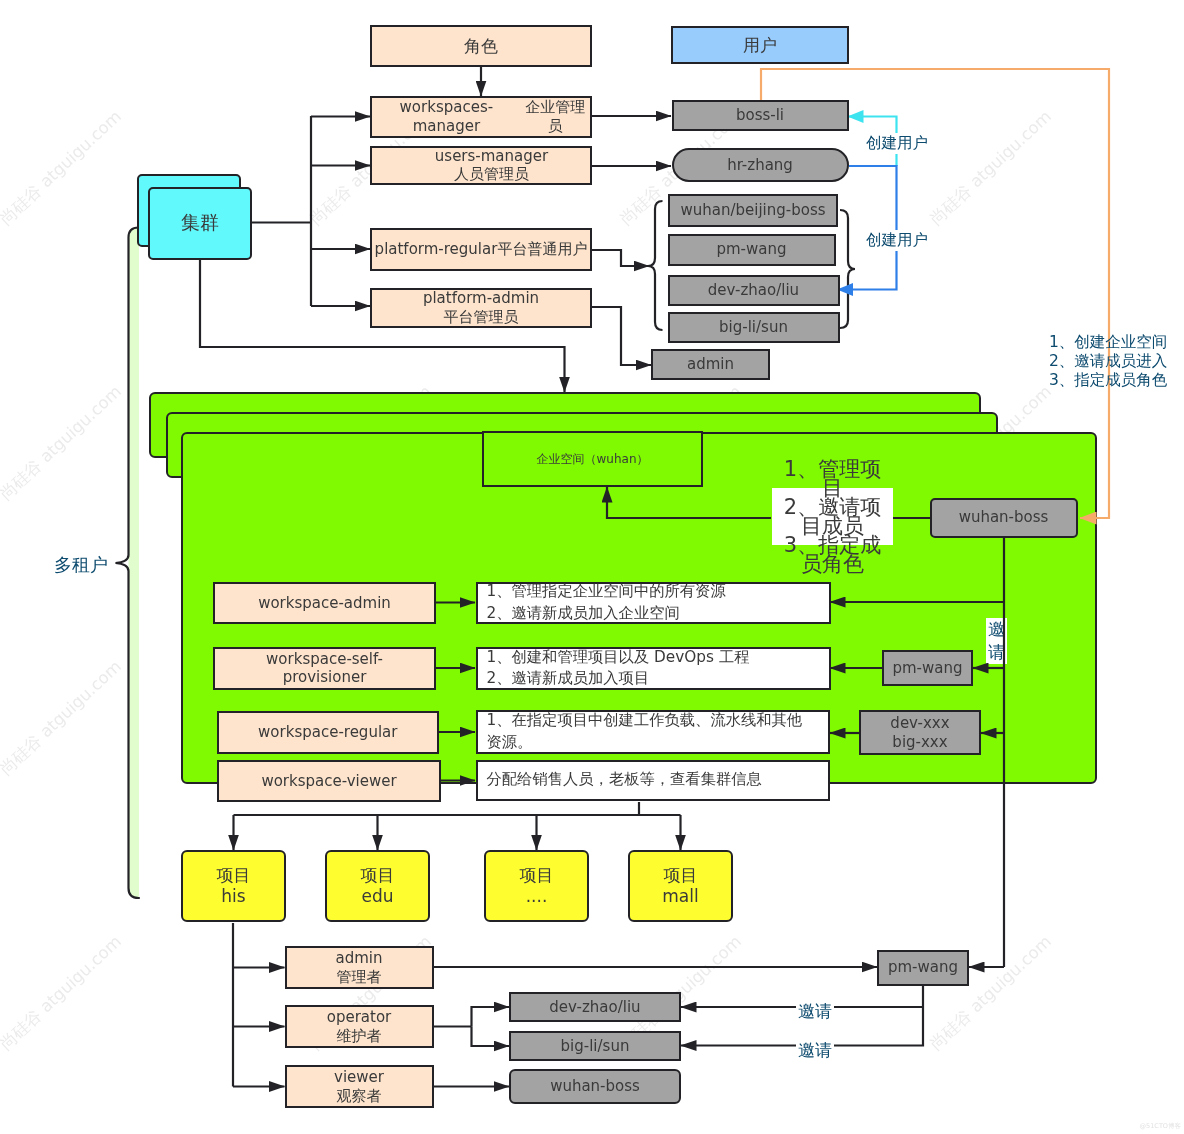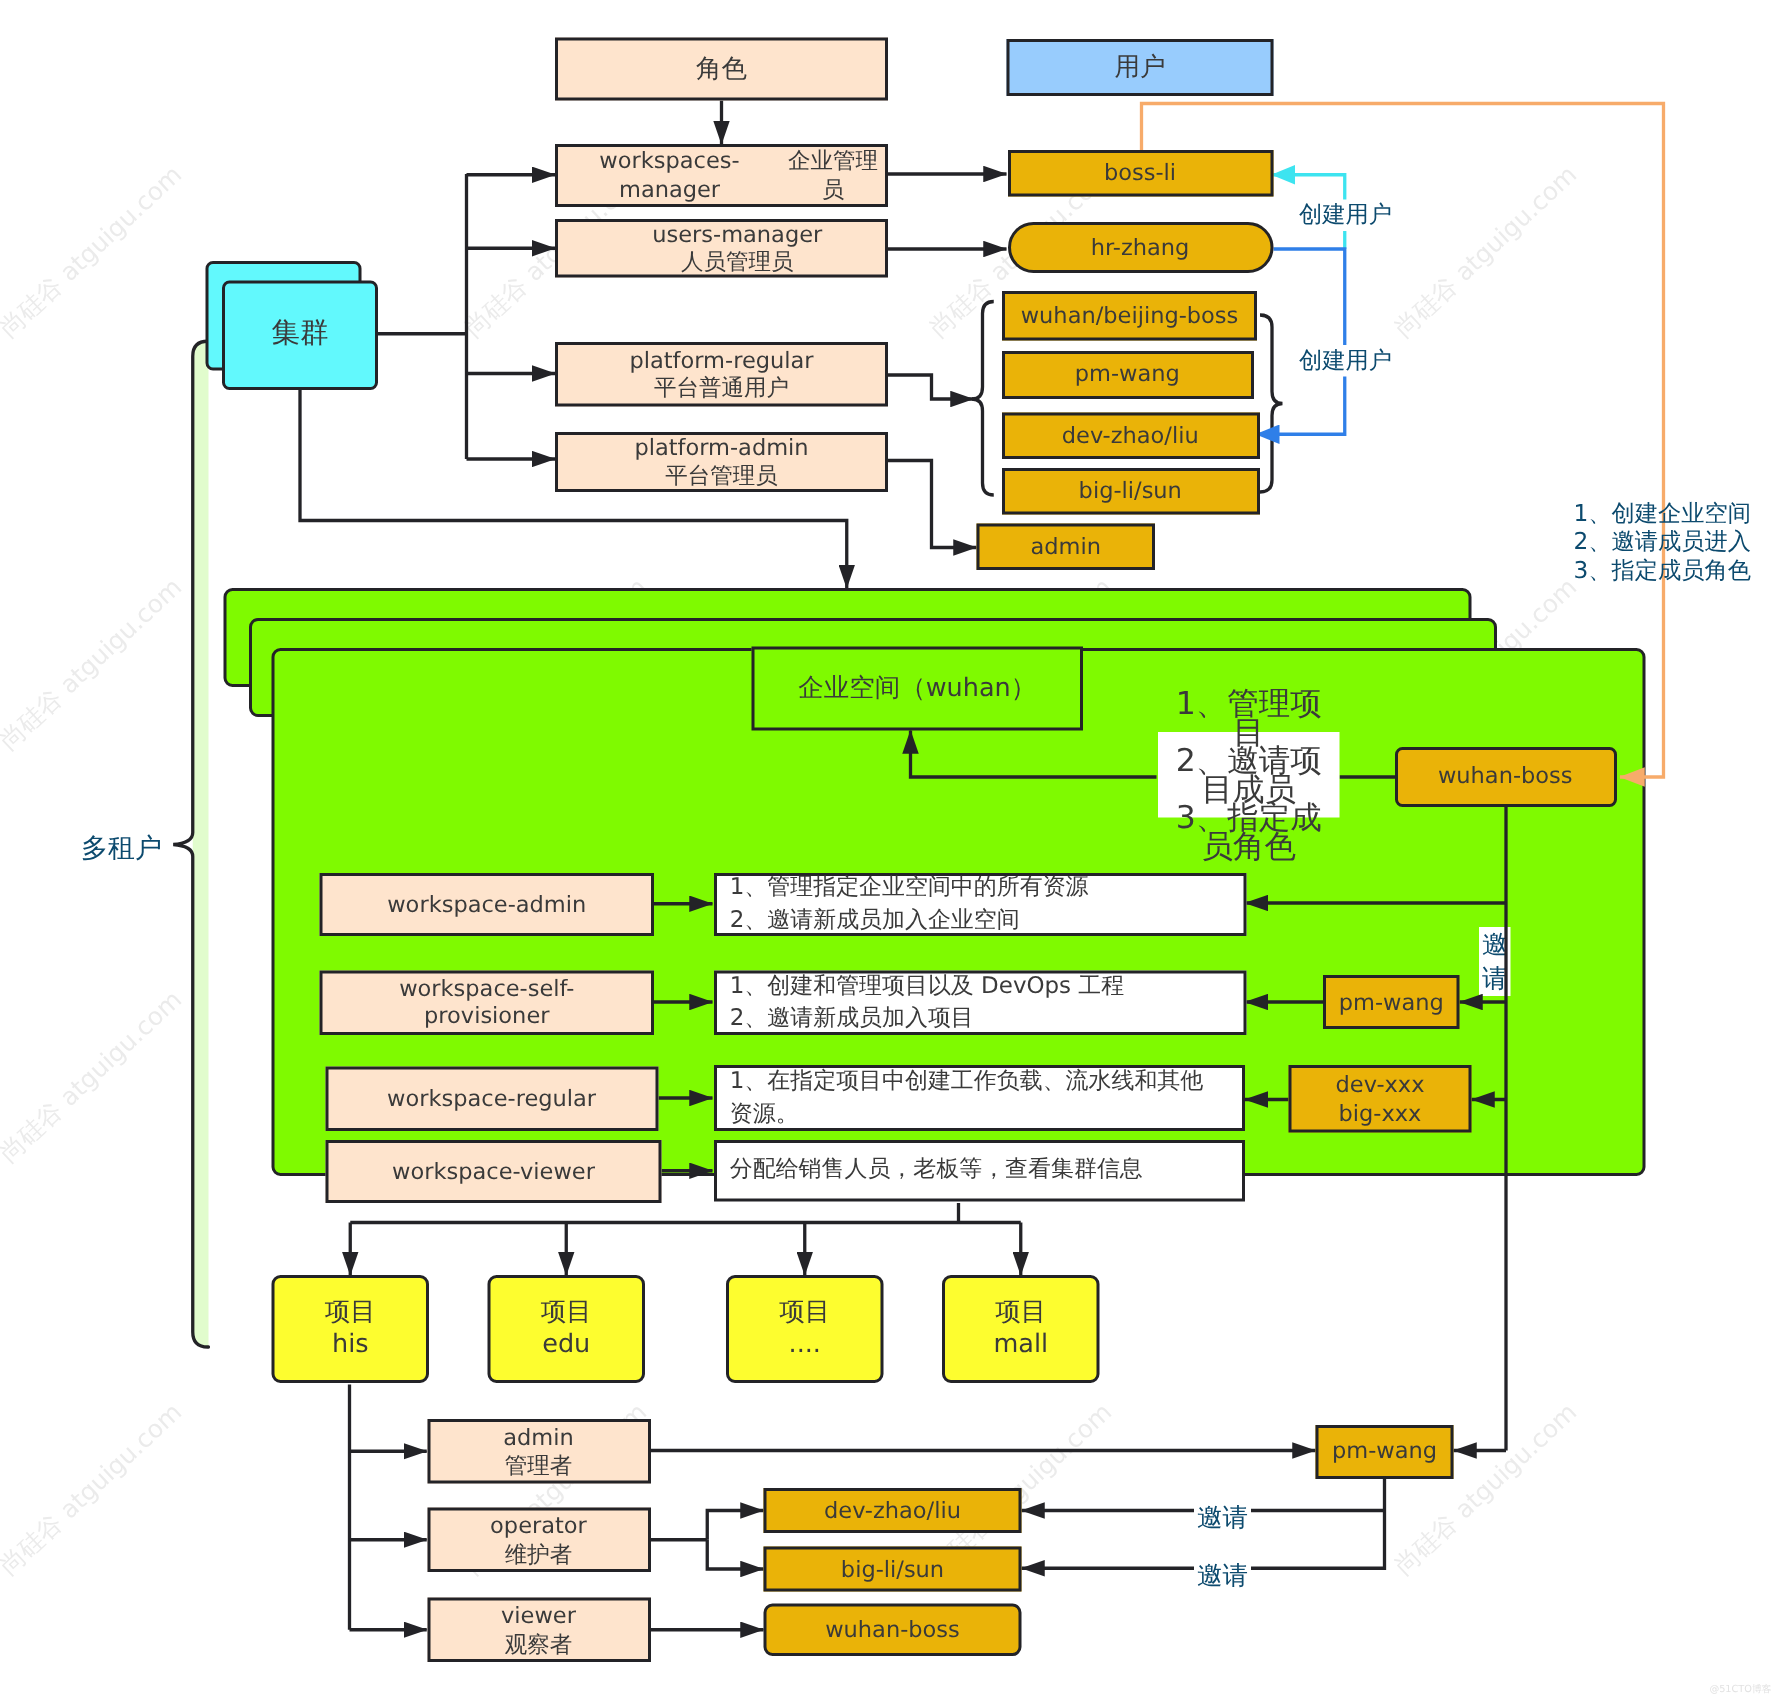--- a/index.html
+++ b/index.html
@@ -5,21 +5,21 @@
 <style>
   html,body{margin:0;padding:0;}
   body{width:1184px;height:1134px;background:#ffffff;
        font-family:"DejaVu Sans","Liberation Sans",sans-serif;
        position:relative;overflow:hidden;}
   #stage{position:absolute;left:0;top:0;width:1184px;height:1134px;}
   .node{position:absolute;box-sizing:border-box;display:flex;align-items:center;
         justify-content:center;text-align:center;border:2px solid #232327;
         color:#3a3a3a;line-height:1.22;white-space:pre-line;}
   .orange{background:#fee4cd;}
-  .pink{background:#eab308;}
+  .pink{background:#a3a3a3;}
   .blue{background:#98ccfd;}
   .cyan{background:#62f9fd;}
   .yellow{background:#fdfd2f;}
   .white{background:#ffffff;}
   .green{background:#7ffa00;}
   svg.conn{position:absolute;left:0;top:0;width:1184px;height:1134px;overflow:visible;}
   #links{z-index:2;}
   #links2{z-index:15;}
   #links3{z-index:25;}
   #nodes{position:absolute;left:0;top:0;width:964px;height:1134px;}
@@ -89,33 +89,33 @@
       </g>
   </svg>
 
   <div id="nodes">
       <div class="node orange" style="left: 370px; top: 25px; width: 222px; height: 42px; font-size: 17px; z-index: 6;">角色</div>
       <div class="node blue" style="left: 671px; top: 26px; width: 178px; height: 38px; font-size: 17px; z-index: 6;">用户</div>
       <div class="node cyan" style="left: 137px; top: 173.5px; width: 104px; height: 73px; border-radius: 5px; z-index: 4;"></div>
       <div class="node cyan" style="left: 148px; top: 186.5px; width: 104px; height: 73px; font-size: 19px; border-radius: 5px; z-index: 5;">集群</div>
       <div class="node orange" style="left: 370px; top: 95.5px; width: 222px; height: 42px; font-size: 15px; z-index: 6;"><div style="display: flex; align-items: center;"><span>workspaces-manager</span><span>企业管理员</span></div></div>
       <div class="node orange" style="left: 370px; top: 145.5px; width: 222px; height: 39.5px; font-size: 15px; z-index: 6; padding-left: 21px;"><div style="display: flex; flex-direction: column; align-items: center;"><span>users-manager</span><span>人员管理员</span></div></div>
-      <div class="node orange" style="left: 370px; top: 227.5px; width: 222px; height: 43.5px; font-size: 15px; z-index: 6;"><div style="display: flex; flex-direction: column; align-items: center;"><span>platform-regular</span><span>平台普通用户</span></div></div>
+      <div class="node orange" style="left: 370px; top: 227.5px; width: 222px; height: 43.5px; font-size: 15px; z-index: 6;"><div style="display: flex; align-items: center;"><span>platform-regular</span><span>平台普通用户</span></div></div>
       <div class="node orange" style="left: 370px; top: 288px; width: 222px; height: 39.5px; font-size: 15px; z-index: 6;"><div style="display: flex; flex-direction: column; align-items: center;"><span>platform-admin</span><span>平台管理员</span></div></div>
       <div class="node pink" style="left: 671.5px; top: 99.5px; width: 177px; height: 31.5px; font-size: 15px; z-index: 6;">boss-li</div>
       <div class="node pink" style="left: 671.5px; top: 148px; width: 177px; height: 34px; font-size: 15px; z-index: 6; border-radius: 17px;">hr-zhang</div>
       <div class="node pink" style="left: 668px; top: 193.5px; width: 170px; height: 33px; font-size: 15px; z-index: 6;">wuhan/beijing-boss</div>
       <div class="node pink" style="left: 667.5px; top: 233.5px; width: 168px; height: 32px; font-size: 15px; z-index: 6;">pm-wang</div>
       <div class="node pink" style="left: 667.5px; top: 274.5px; width: 172px; height: 31px; font-size: 15px; z-index: 6;">dev-zhao/liu</div>
       <div class="node pink" style="left: 667.5px; top: 312px; width: 172px; height: 30.5px; font-size: 15px; z-index: 6;">big-li/sun</div>
       <div class="node pink" style="left: 651px; top: 348.5px; width: 119px; height: 31px; font-size: 15px; z-index: 6;">admin</div>
       <div class="node green" style="left: 148.5px; top: 392px; width: 832px; height: 66px; border-radius: 6px; z-index: 10;"></div>
       <div class="node green" style="left: 165.5px; top: 411.5px; width: 832px; height: 66px; border-radius: 6px; z-index: 11;"></div>
       <div class="node green" style="left: 181px; top: 431.5px; width: 916px; height: 352.5px; border-radius: 6px; z-index: 12;"></div>
-      <div class="node green" style="left: 501px; top: 431px; width: 221px; height: 56px; font-size: 17px; z-index: 14;">企业空间（wuhan）</div>
+      <div class="node green" style="left: 482px; top: 431px; width: 221px; height: 56px; font-size: 12px; z-index: 14;">企业空间（wuhan）</div>
       <div class="node orange" style="left: 213px; top: 581.5px; width: 223px; height: 42.5px; font-size: 15px; z-index: 16;">workspace-admin</div>
       <div class="node white" style="left: 475.5px; top: 581.5px; width: 355px; height: 42.5px; font-size: 15.3px; z-index: 16; padding: 0px 9px; justify-content: flex-start; text-align: left; line-height: 21.4px;">1、管理指定企业空间中的所有资源
 2、邀请新成员加入企业空间</div>
       <div class="node orange" style="left: 213px; top: 647px; width: 223px; height: 42.5px; font-size: 15px; z-index: 16;">workspace-self-
 provisioner</div>
       <div class="node white" style="left: 475.5px; top: 647px; width: 355px; height: 42.5px; font-size: 15.3px; z-index: 16; padding: 0px 9px; justify-content: flex-start; text-align: left; line-height: 21.4px;">1、创建和管理项目以及 DevOps 工程
 2、邀请新成员加入项目</div>
       <div class="node pink" style="left: 882px; top: 650px; width: 91px; height: 36px; font-size: 15px; z-index: 16;">pm-wang</div>
       <div class="node orange" style="left: 216.5px; top: 710.5px; width: 222.5px; height: 43px; font-size: 15px; z-index: 16;">workspace-regular</div>
       <div class="node white" style="left: 475.5px; top: 709.5px; width: 354.5px; height: 44.5px; font-size: 15.3px; z-index: 16; padding: 0px 9px; justify-content: flex-start; text-align: left; line-height: 21.4px;">1、在指定项目中创建工作负载、流水线和其他

